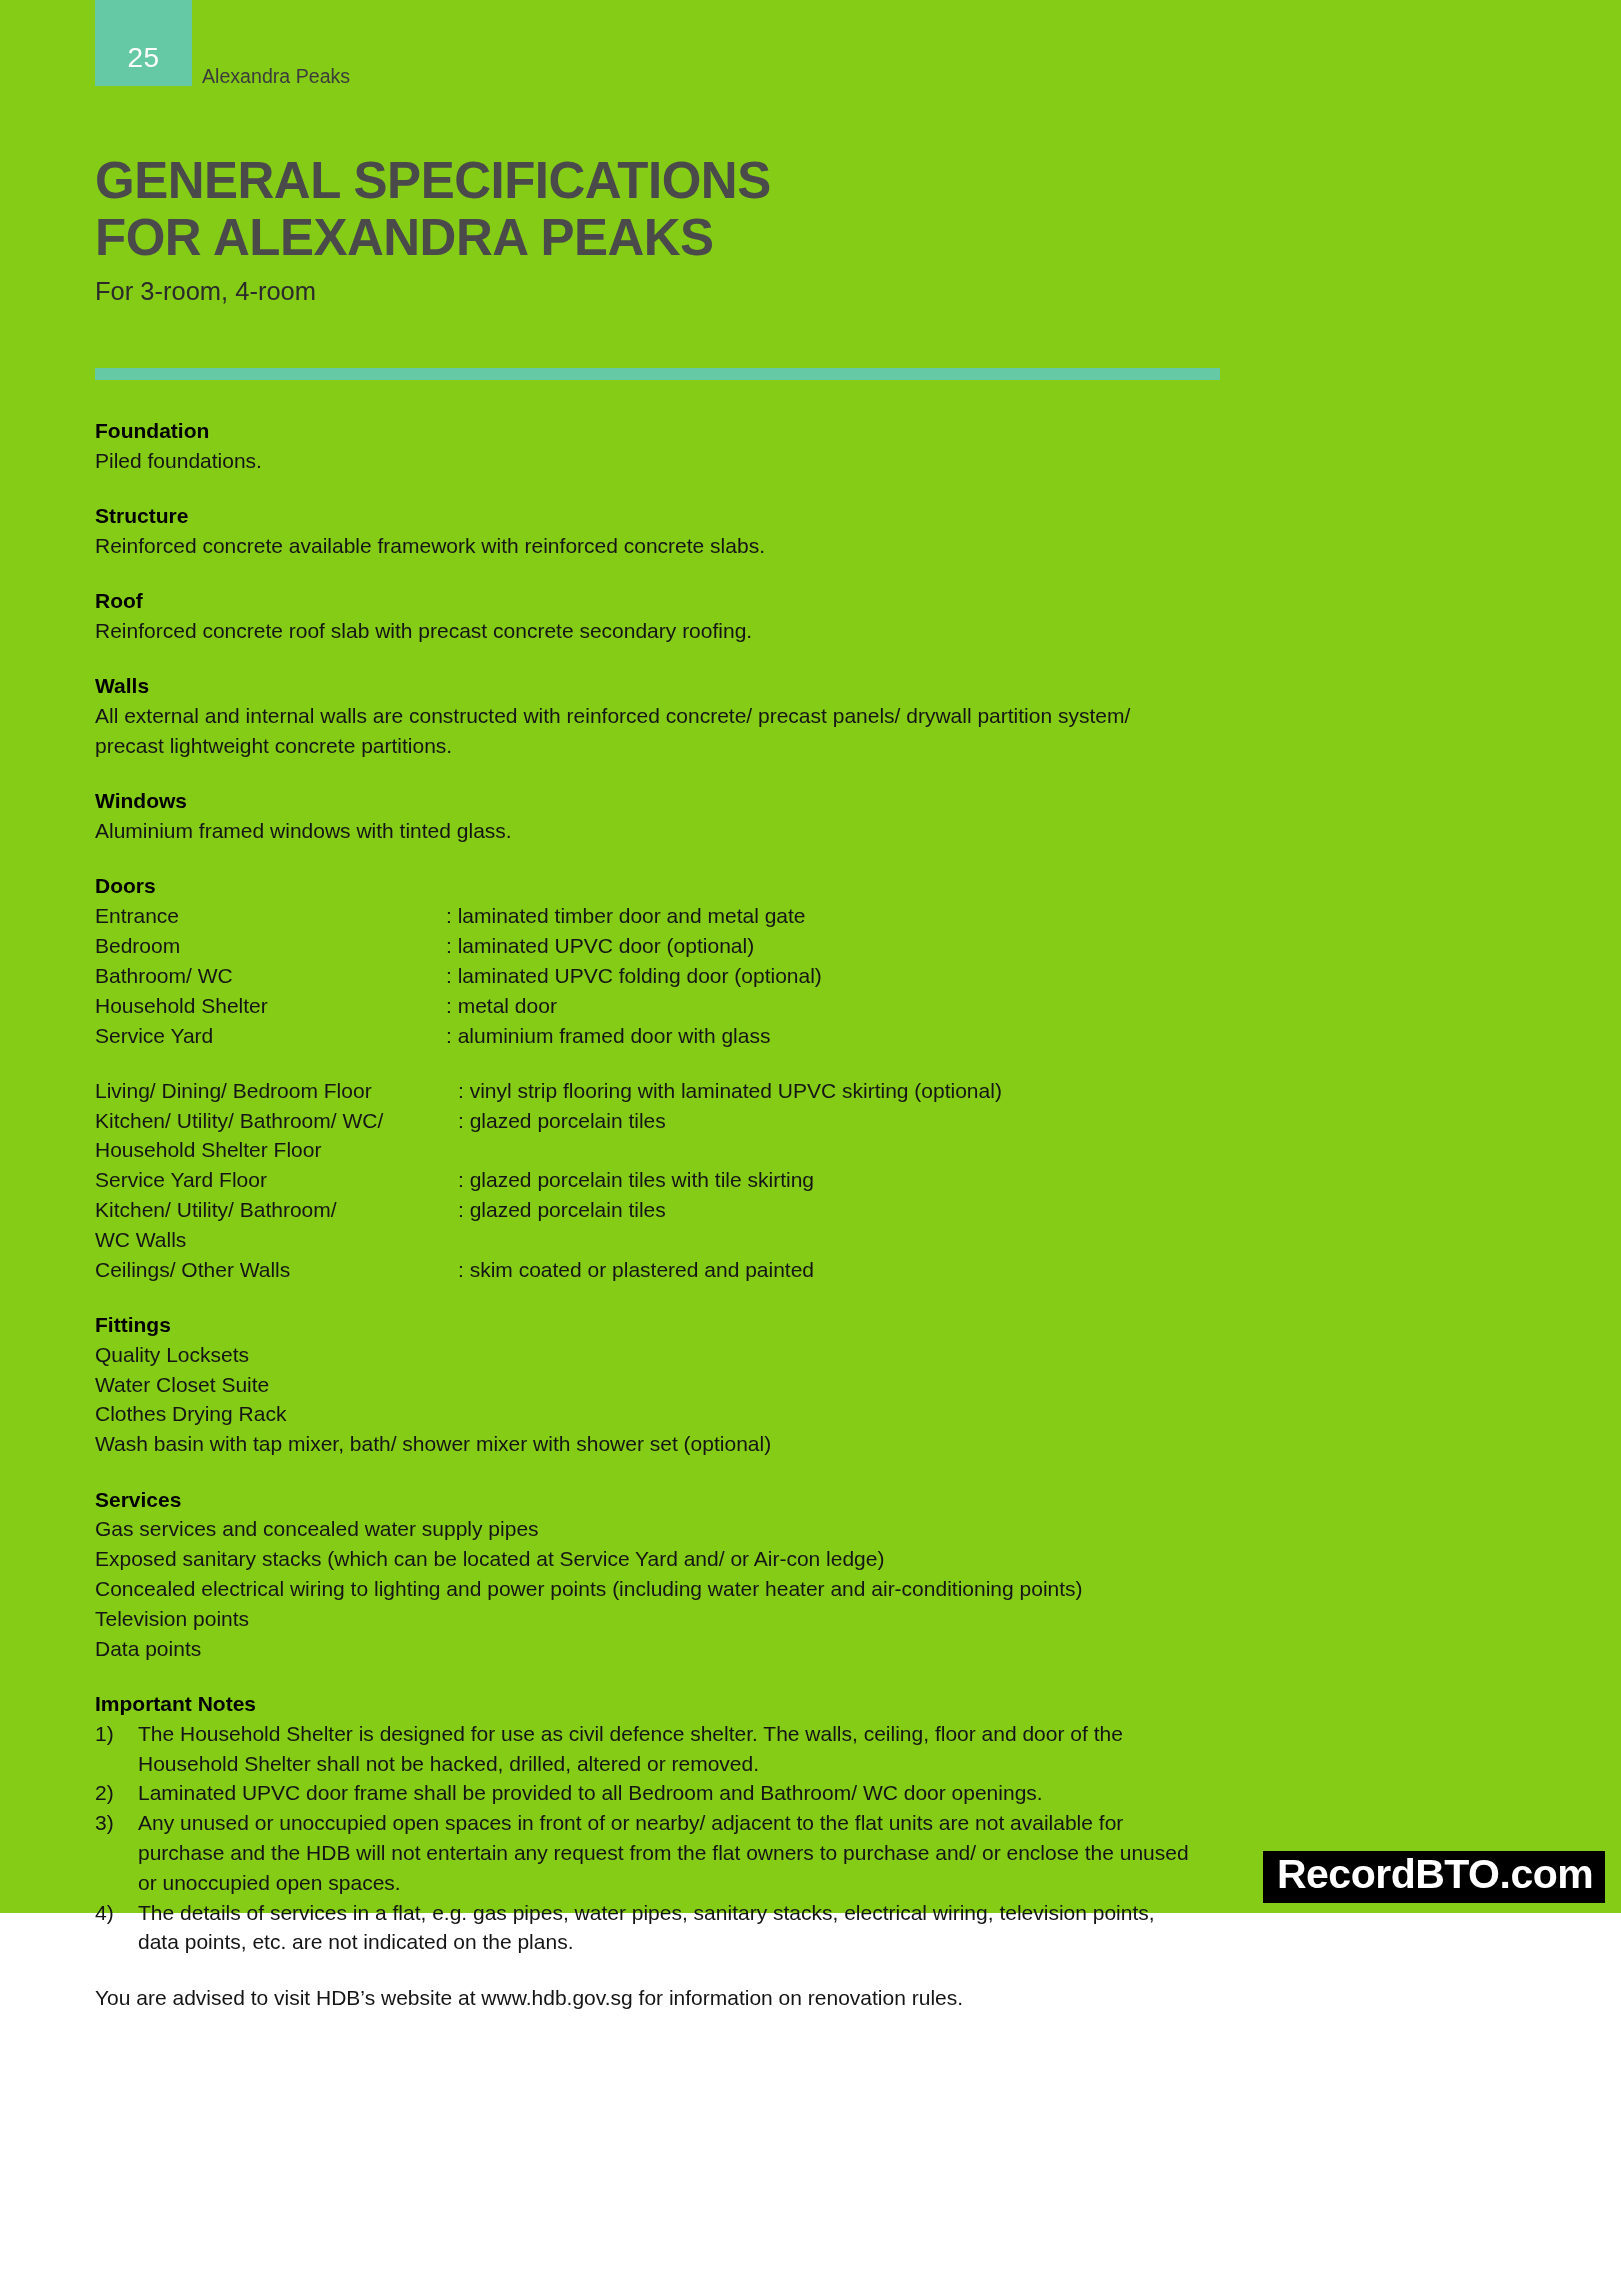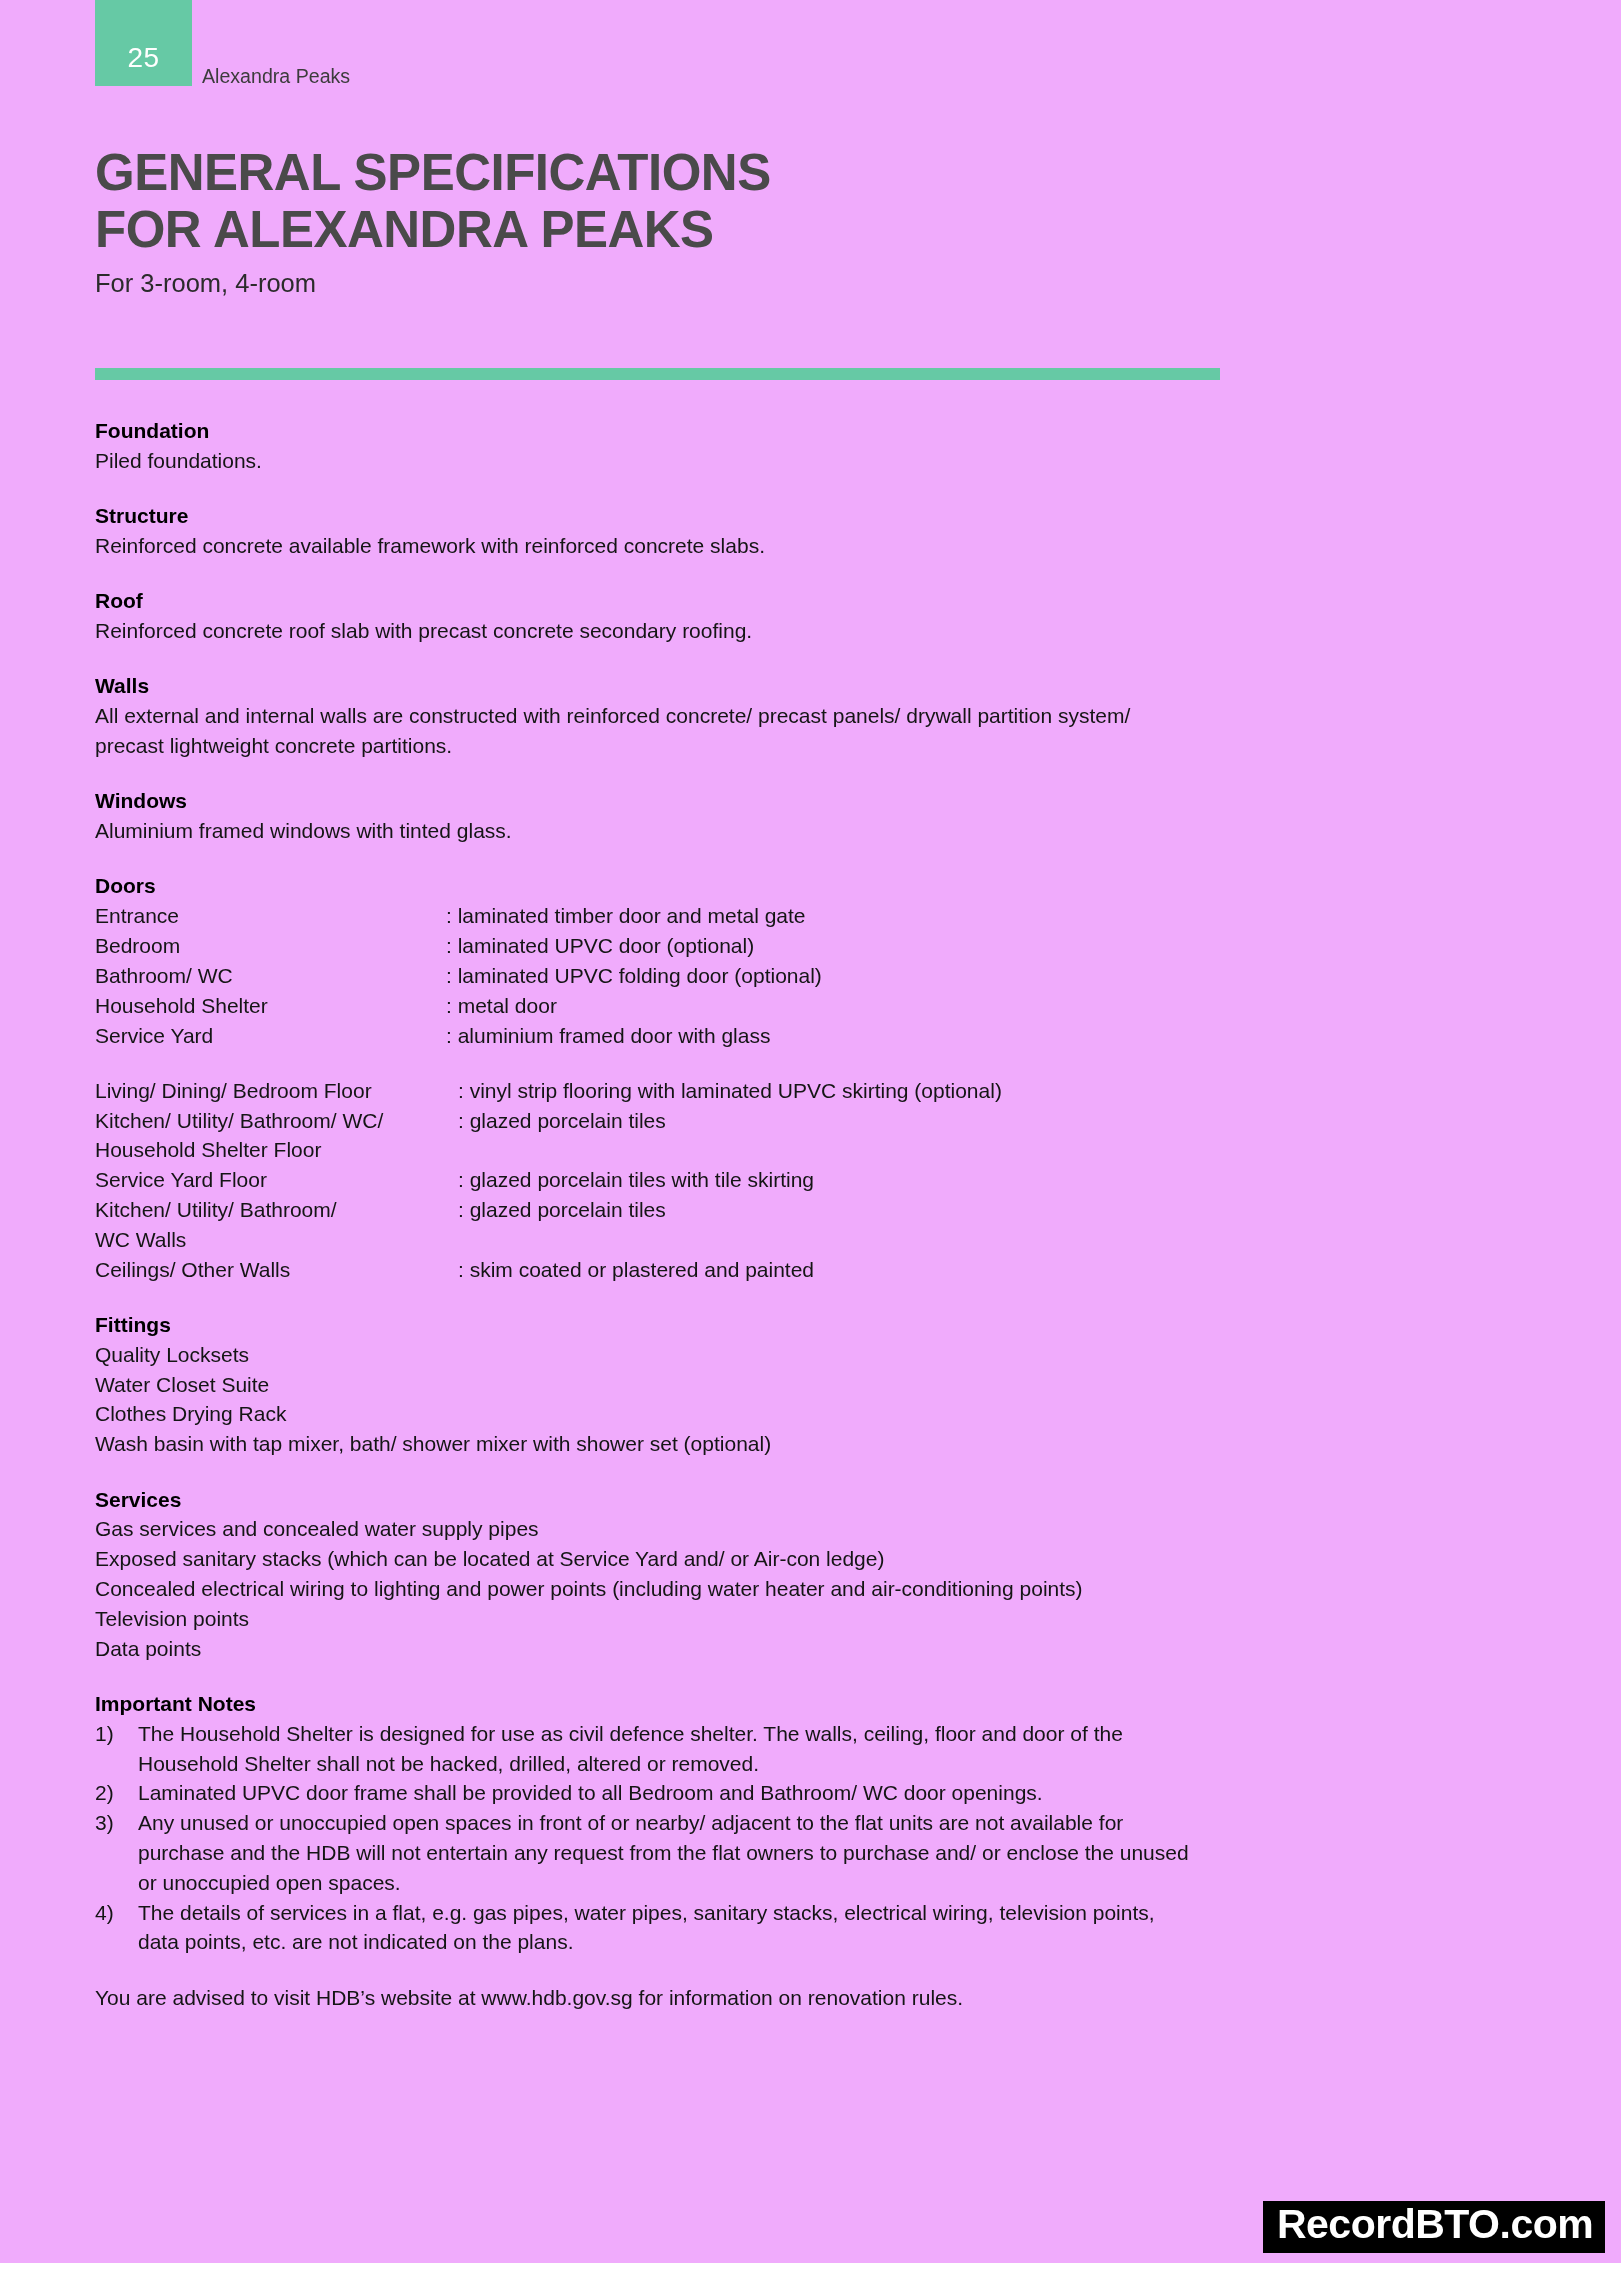--- a/index.html
+++ b/index.html
@@ -13,22 +13,22 @@
   body {
     font-family: "Liberation Sans", sans-serif;
     color: #1a1a1a;
     position: relative;
     overflow: hidden;
   }
 
   .page {
     position: relative;
     width: 1621px;
-    height: 2263px;
-    background: #f0abfc;
+    height: 1913px;
+    background: #84cc16;
   }
 
   
   .header {
     position: absolute;
     left: 0;
     top: 0;
     width: 1621px;
     height: 108px;
   }
@@ -61,21 +61,21 @@
     transform: translateY(-100%);
     font-size: 19.6px;
     color: #3c3c3c;
     font-weight: 400;
   }
 
   
   .title-block {
     position: absolute;
     left: 95px;
-    top: 144px;
+    top: 152px;
     width: 1274px;
   }
 
   .doc-title {
     font-size: 51px;
     font-weight: 700;
     color: #4a4a4a;
     line-height: 1.12;
     letter-spacing: -0.5px;
   }

